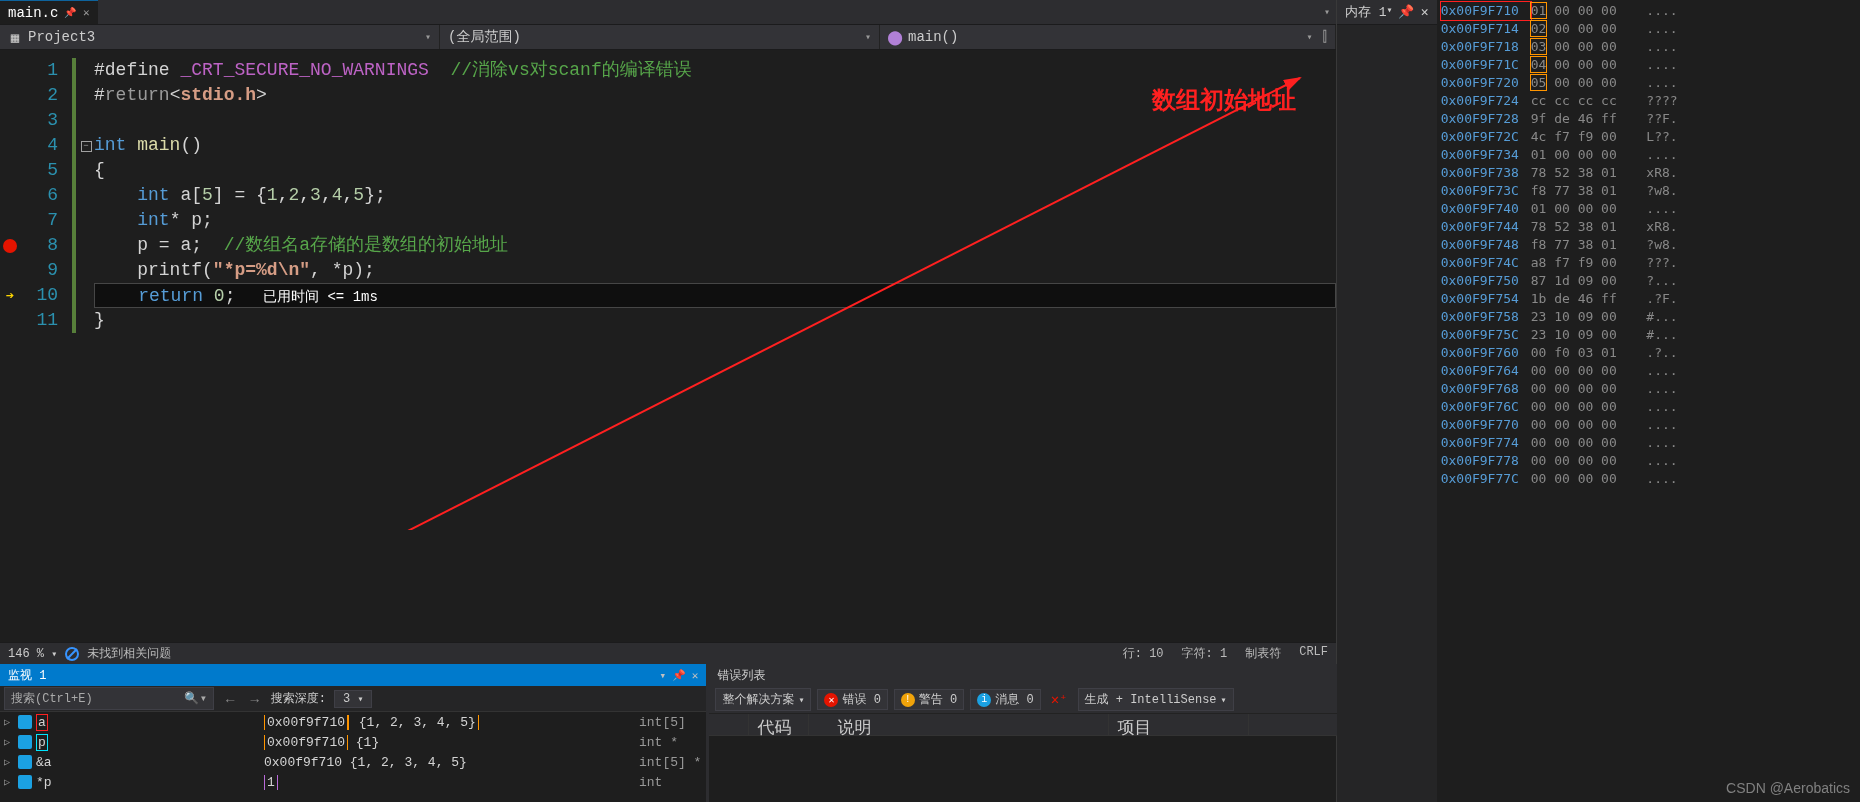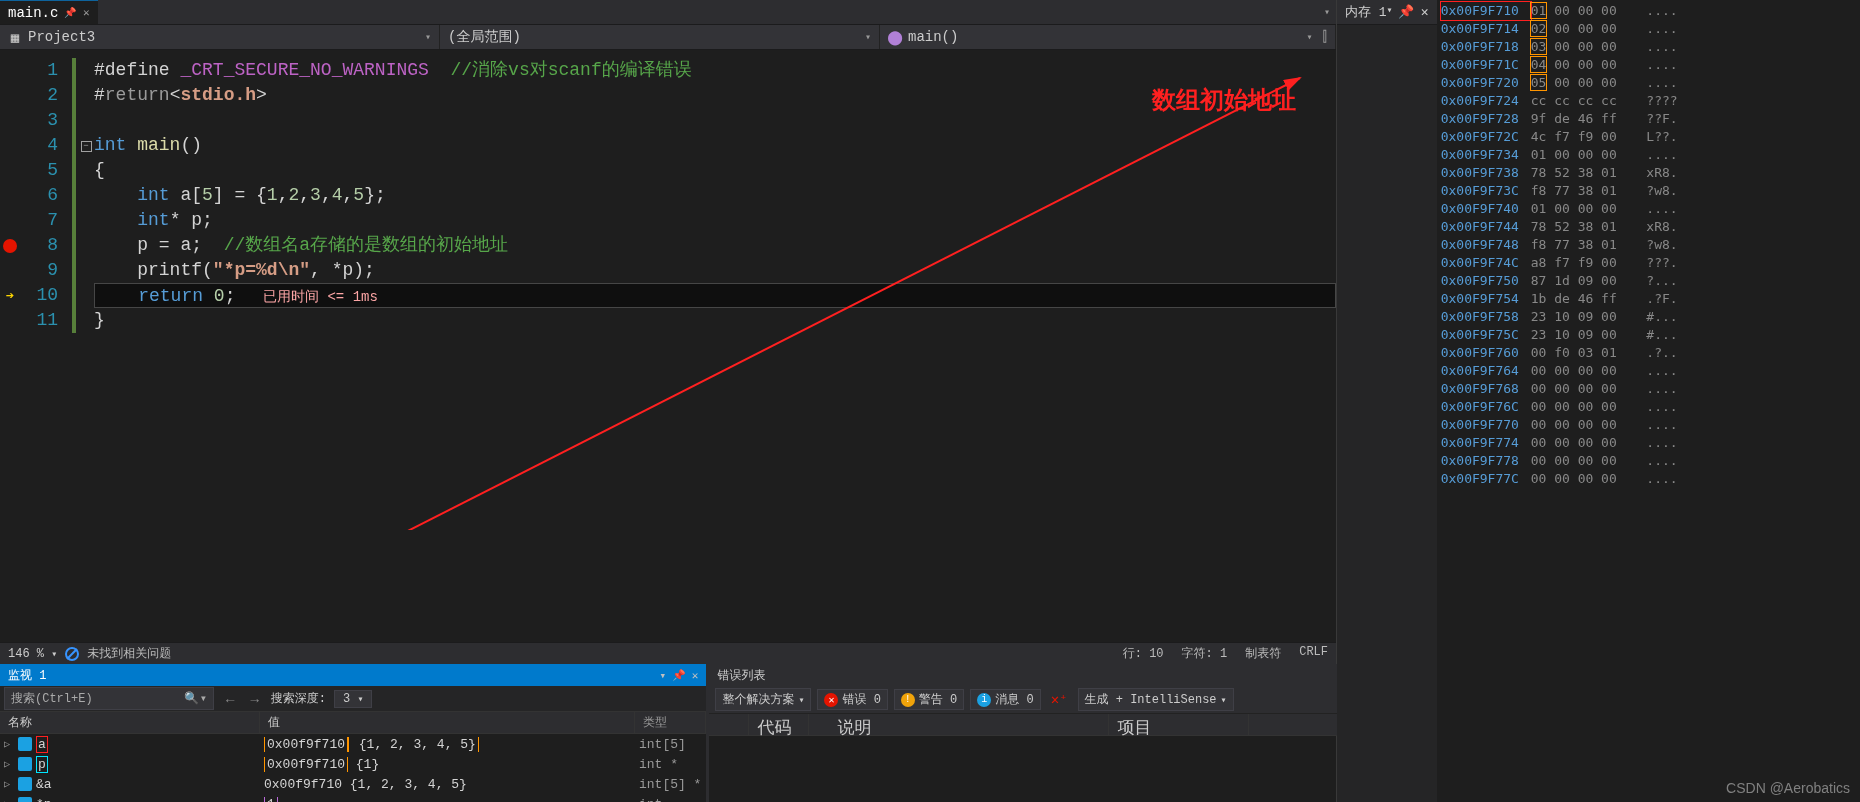--- a/index.html
+++ b/index.html
@@ -45,21 +45,21 @@
 .fold-col div { height: 25px; text-align: center; font-size: 11px; line-height: 25px; }
 .fold-box { border: 1px solid #a0a0a0; width: 11px; height: 11px; display: inline-flex; align-items: center; justify-content: center; font-size: 9px; }
 
 .kw { color: #569cd6; }
 .str { color: #d69d85; font-weight: bold; }
 .cmt { color: #57a64a; }
 .mac { color: #bd63c5; }
 .inc { color: #9b9b9b; }
 .num { color: #b5cea8; }
 .fn { color: #dcdcaa; }
-.inline-hint { color: #fca5a5; font-size: 14px; }
+.inline-hint { color: #ffffff; font-size: 14px; }
 
 .annotation-red { position: absolute; color: #ff2020; font-size: 24px; font-weight: bold; }
 
 
 .status-row { height: 22px; background: #2d2d30; display: flex; align-items: center; padding: 0 8px; font-size: 12px; color: #bbb; border-top: 1px solid #1b1b1c; }
 .status-left { display: flex; align-items: center; gap: 8px; }
 .zoom { color: #ccc; }
 .status-right { margin-left: auto; display: flex; gap: 18px; }
 .no-issue-icon { width: 14px; height: 14px; border: 2px solid #3794ff; border-radius: 50%; position: relative; }
 .no-issue-icon::after { content: ''; position: absolute; width: 2px; height: 14px; background: #3794ff; transform: rotate(45deg); left: 4px; top: -2px; }
@@ -288,25 +288,20 @@
           <div class="search-box">
             <span>搜索(Ctrl+E)</span>
             <span>🔍▾</span>
           </div>
           <span class="toolbar-btn">←</span>
           <span class="toolbar-btn">→</span>
           <span class="depth-label">搜索深度:</span>
           <span class="depth-val"><span>3</span> <span class="caret">▾</span></span>
         </div>
         <div class="watch-grid">
-          <div class="grid-header">
-            <div class="col-name">名称</div>
-            <div class="col-value">值</div>
-            <div class="col-type">类型</div>
-          </div>
           <div id="watch-rows">
               <div class="grid-row">
                 <div class="col-name">
                   <span class="expand-tri">▷</span>
                   <span class="var-icon"></span>
                   <span class="hl-red">a</span>
                 </div>
                 <div class="col-value"><span class="hl-orange">0x00f9f710</span><span class="hl-orange"> {1, 2, 3, 4, 5}</span></div>
                 <div class="col-type">int[5]</div>
               </div>

